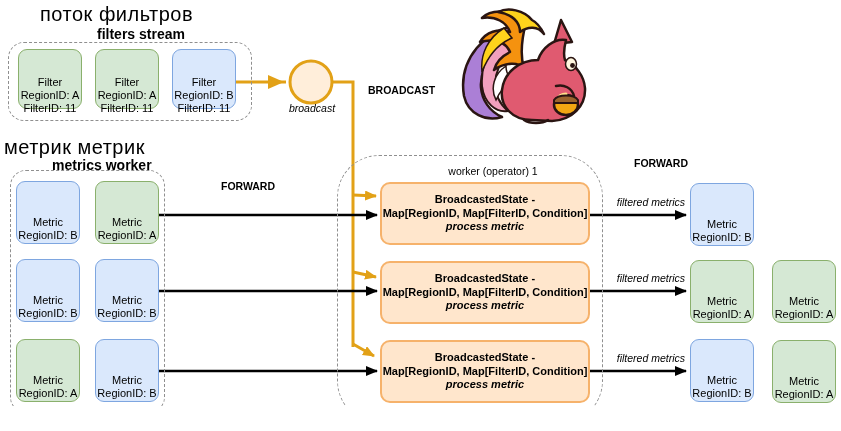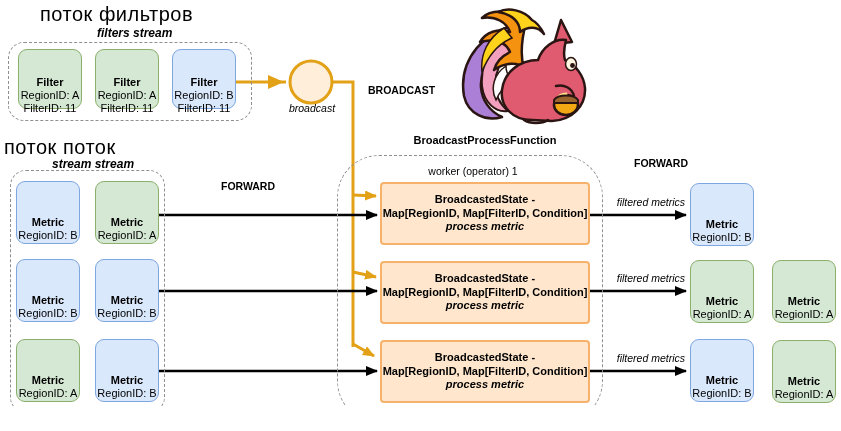--- a/index.html
+++ b/index.html
@@ -2,34 +2,34 @@
 <html><head>
 <meta charset="utf-8">
 <style>
   html,body{margin:0;padding:0;background:#fff;}
   #canvas{
     position:relative;width:841px;height:406px;background:#fff;overflow:hidden;
     font-family:"Liberation Sans","DejaVu Sans",sans-serif;color:#000;
   }
   .abs{position:absolute;}
   .ru-title{font-size:20px;letter-spacing:0.5px;white-space:nowrap;}
-  .stream-sub{font-size:12px;font-weight:bold;font-style:italic;white-space:nowrap;}
+  .stream-sub{font-size:14px;font-weight:bold;white-space:nowrap;}
   .dashed-box{border:1.5px dashed #8f8f8f;border-radius:16px;background:transparent;}
   .card{
     border-radius:9px;display:flex;flex-direction:column;align-items:center;justify-content:center;
     font-size:11px;line-height:13px;text-align:center;
   }
-  .card .t{font-weight:bold;margin-top:32px;}
+  .card .t{font-weight:normal;margin-top:32px;}
   .card.green{background:#d5e8d4;border:1px solid #8ab06c;}
   .card.blue{background:#dae8fc;border:1px solid #7ea6e0;}
   .edge-label{font-size:10.5px;font-weight:bold;white-space:nowrap;}
   .ital{font-size:10.5px;font-style:italic;white-space:nowrap;}
   .worker-label{font-size:10.5px;text-align:center;white-space:nowrap;}
   .worker-box{
-    background:#ffe6cc;border:2px solid #f6b26b;border-radius:4px;
+    background:#ffe6cc;border:2px solid #f6b26b;border-radius:10px;
     display:flex;flex-direction:column;align-items:center;justify-content:center;
     font-size:11px;font-weight:bold;line-height:13.5px;text-align:center;
   }
   .worker-box .pm{font-style:italic;text-align:right;}
   .bpf-title{font-size:11px;font-weight:bold;text-align:center;white-space:nowrap;}
 </style>
 </head>
 <body>
 
 <div id="canvas">
@@ -102,22 +102,22 @@
 
     <path d="M112,78 C120,76 128,80 130,88" fill="none" stroke="#2a1512" stroke-width="2.5" stroke-linecap="round"></path>
 
     <ellipse cx="122" cy="97" rx="12" ry="10" fill="#f3a712" stroke="#2a1512" stroke-width="2.5"></ellipse>
     <path d="M113,92 C114,88 118,86 122,86" fill="none" stroke="#ffe08a" stroke-width="3" stroke-linecap="round"></path>
     <path d="M110,92 C114,86 130,86 134,92 L134,95 L110,95 Z" fill="#9a642e" stroke="#2a1512" stroke-width="2"></path>
 
     <path d="M80,112 C86,116 98,116 104,112" fill="none" stroke="#2a1512" stroke-width="2.5" stroke-linecap="round"></path>
   </svg>
 
-  <div class="abs ru-title" style="left:4px;top:136px;">поток поток</div>
-  <div class="abs stream-sub" style="left:52px;top:157px;">stream stream</div>
+  <div class="abs ru-title" style="left:4px;top:136px;">метрик метрик</div>
+  <div class="abs stream-sub" style="left:52px;top:157px;">metrics worker</div>
   <div class="abs dashed-box" style="left:10px;top:170px;width:153px;height:241px;"></div>
 
   <div class="abs card blue" style="left:16px;top:181px;width:62px;height:61px;">
     <div class="t">Metric</div>
     <div>RegionID: B</div>
   </div>
   <div class="abs card green" style="left:95px;top:181px;width:62px;height:61px;">
     <div class="t">Metric</div>
     <div>RegionID: A</div>
   </div>
@@ -134,24 +134,23 @@
     <div>RegionID: A</div>
   </div>
   <div class="abs card blue" style="left:95px;top:339px;width:62px;height:61px;">
     <div class="t">Metric</div>
     <div>RegionID: B</div>
   </div>
 
   <div class="abs edge-label" style="left:213px;top:180px;width:70px;text-align:center;">FORWARD</div>
   <div class="abs edge-label" style="left:626px;top:157px;width:70px;text-align:center;">FORWARD</div>
 
-  <div class="abs bpf-title" style="left:380px;top:134px;width:210px;">BroadcastProcessFunction</div>
   <div class="abs dashed-box" style="left:337px;top:155px;width:264px;height:266px;border-radius:42px;"></div>
 
-  <div class="abs worker-label" style="left:368px;top:165px;width:210px;">worker (operator) 1</div>
+  <div class="abs worker-label" style="left:388px;top:165px;width:210px;">worker (operator) 1</div>
   <div class="abs worker-box" style="left:380px;top:182px;width:206px;height:59px;">
     <div>BroadcastedState -</div>
     <div>Map[RegionID, Map[FilterID, Condition]</div>
     <div class="pm">process metric</div>
   </div>
 
   <div class="abs worker-box" style="left:380px;top:261px;width:206px;height:59px;">
     <div>BroadcastedState -</div>
     <div>Map[RegionID, Map[FilterID, Condition]</div>
     <div class="pm">process metric</div>

